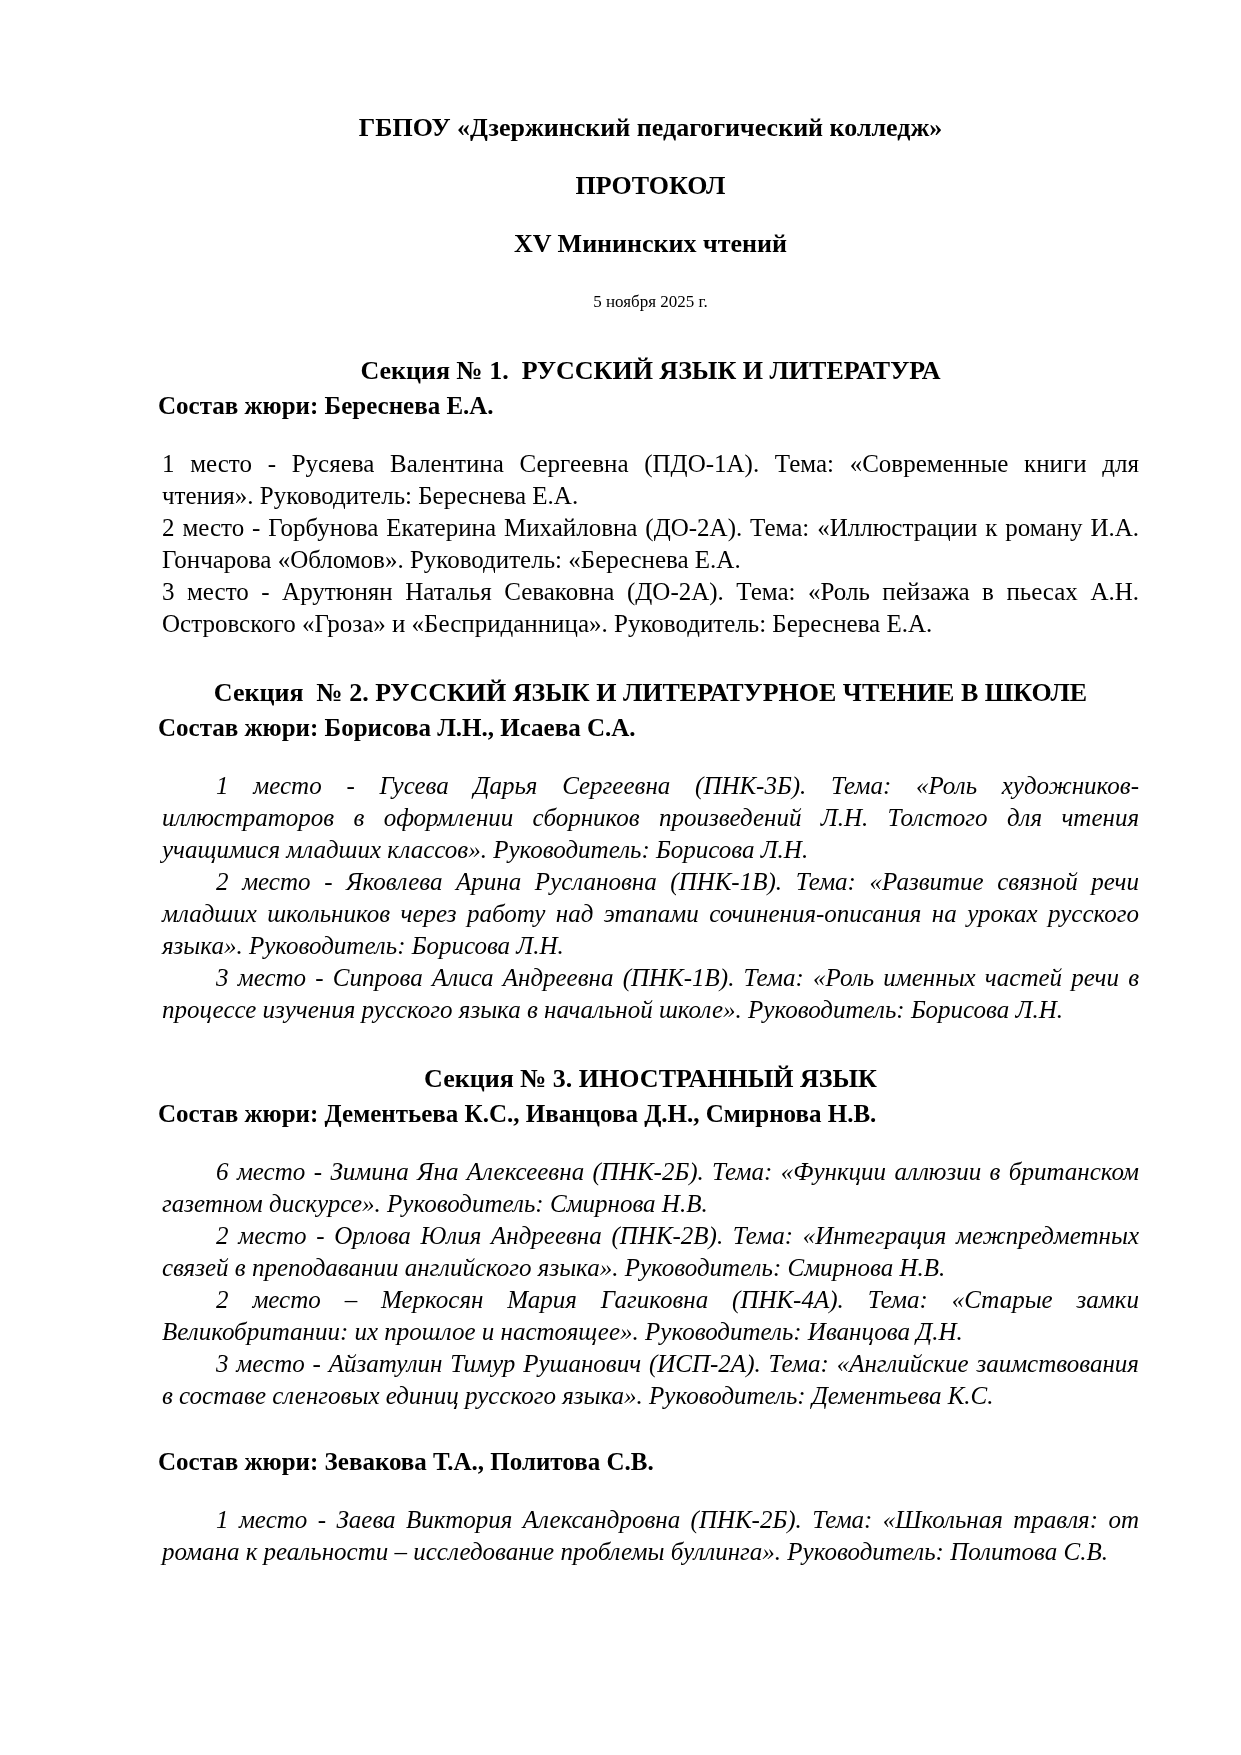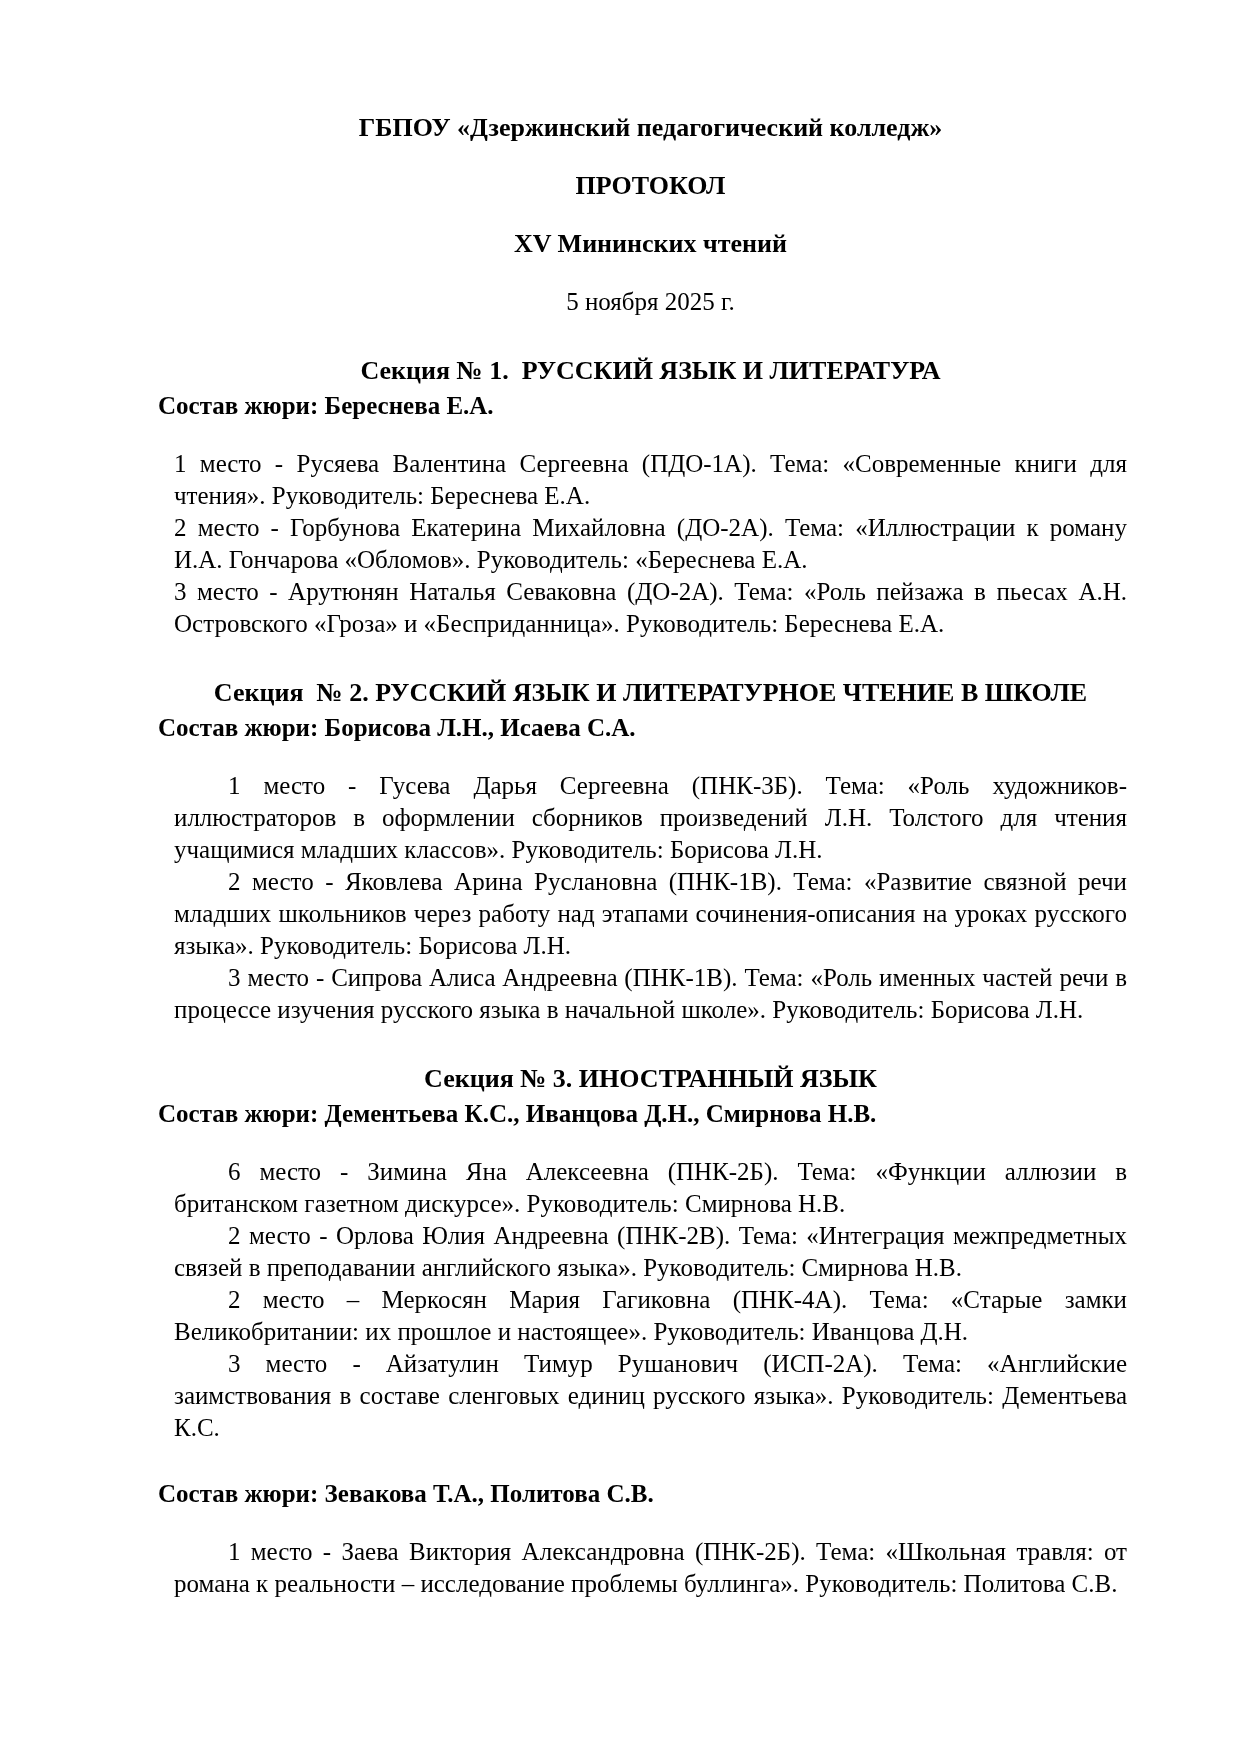--- a/index.html
+++ b/index.html
@@ -24,21 +24,21 @@
   .hline {
     margin: 0 0 26px 0;
     text-align: center;
     font-weight: bold;
     font-size: 26px;
     line-height: 32px;
     white-space: pre-wrap;
   }
   .hline.date {
     font-weight: normal;
-    font-size: 25px;
+    font-size: 17px;
   }
   .section {
     margin-top: 34px;
   }
   .section-title {
     margin: 0;
     text-align: center;
     font-weight: bold;
     font-size: 26px;
     line-height: 38px;
@@ -46,30 +46,31 @@
     font-family: Liberation Serif, serif;
   }
   .section-jury {
     margin: 0 0 26px 0;
     text-align: left;
     font-weight: bold;
     font-size: 25px;
     line-height: 32px;
   }
   .entries {
-    margin: 16px;
+    margin: 4px;
   }
   .entry {
     margin: 0;
     font-size: 25px;
     line-height: 32px;
     text-align: justify;
   }
   .entry.indent {
     text-indent: 54px;
+    font-style: italic;
   }
 </style>
 </head>
 <body>
 
 <div class="page">
   <p class="hline">ГБПОУ «Дзержинский педагогический колледж»</p>
   <p class="hline">ПРОТОКОЛ</p>
   <p class="hline">XV Мининских чтений</p>
   <p class="hline date">5 ноября 2025 г.</p>

